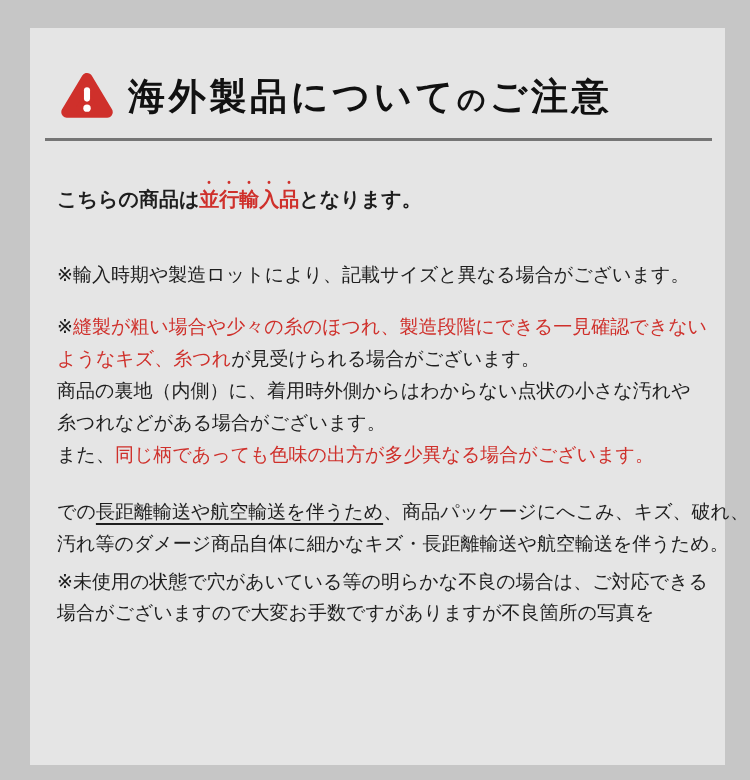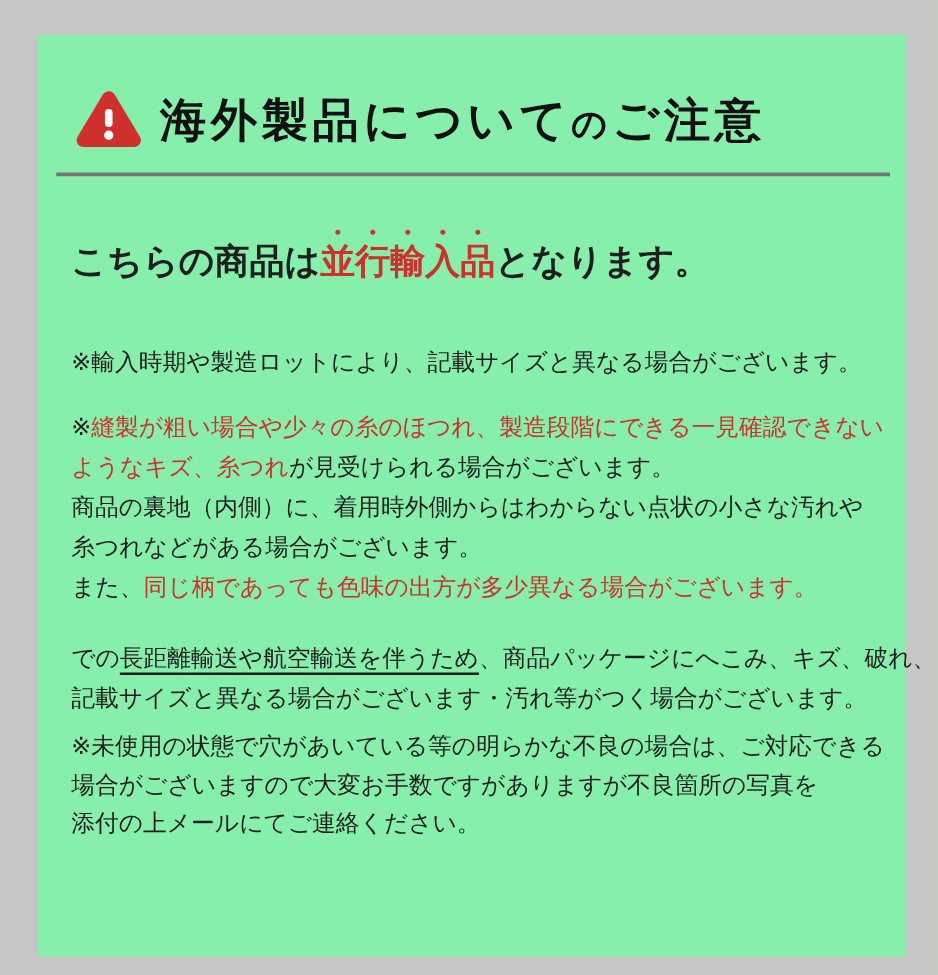--- a/index.html
+++ b/index.html
@@ -7,41 +7,41 @@
   body {
     background: #c6c6c6;
     font-family: "Liberation Sans", "DejaVu Sans", sans-serif;
     color: #1e1e1e;
     position: relative;
   }
   .panel {
     position: absolute;
     left: 30px; top: 28px;
     width: 695px; height: 737px;
-    background: #86efac;
+    background: #e5e5e5;
     padding: 42px 25px 20px 27px;
   }
   .hdr { display: flex; align-items: center; gap: 14px; margin-bottom: 14px; padding-left: 3px; }
   .warn-icon svg { display: block; }
   .title {
     font-size: 37px;
     font-weight: bold;
     letter-spacing: 0.10em;
     color: #111111;
     white-space: nowrap;
   }
   .title .small-no { font-size: 0.76em; }
   .divider {
     border: none;
     border-top: 3px solid #757575;
     margin: 0 -12px;
   }
   .lead {
     margin-top: 36px;
-    font-size: 28px;
+    font-size: 20px;
     font-weight: bold;
     line-height: 1.75;
     white-space: nowrap;
   }
   .red { color: #cf302b; }
   .em-dots {
     color: #cf302b;
     -webkit-text-emphasis: filled dot #cf302b;
     text-emphasis: filled dot #cf302b;
     -webkit-text-emphasis-position: over;
@@ -92,23 +92,22 @@
   <p class="note" id="quality-note">
     <span class="line"><span>※</span><span class="red">縫製が粗い場合や少々の糸のほつれ、製造段階にできる一見確認できない</span></span>
     <span class="line"><span class="red">ようなキズ、糸つれ</span><span>が見受けられる場合がございます。</span></span>
     <span class="line">商品の裏地（内側）に、着用時外側からはわからない点状の小さな汚れや</span>
     <span class="line">糸つれなどがある場合がございます。</span>
     <span class="line"><span>また、</span><span class="red">同じ柄であっても色味の出方が多少異なる場合がございます。</span></span>
   </p>
 
   <p class="note" id="shipping-note">
     <span class="line"><span>での</span><span class="underline">長距離輸送や航空輸送を伴うため</span><span>、商品パッケージにへこみ、キズ、破れ、</span></span>
-    <span class="line">記載サイズと異なる場合がございます・汚れ等がつく場合がございます。</span>
+    <span class="line">汚れ等のダメージ商品自体に細かなキズ・長距離輸送や航空輸送を伴うため。</span>
   </p>
 
 
   <p class="note" id="defect-note">
     <span class="line">※未使用の状態で穴があいている等の明らかな不良の場合は、ご対応できる</span>
     <span class="line">場合がございますので大変お手数ですがありますが不良箇所の写真を</span>
-    <span class="line">添付の上メールにてご連絡ください。</span>
   </p>
 
 </div>
 
 </body></html>

